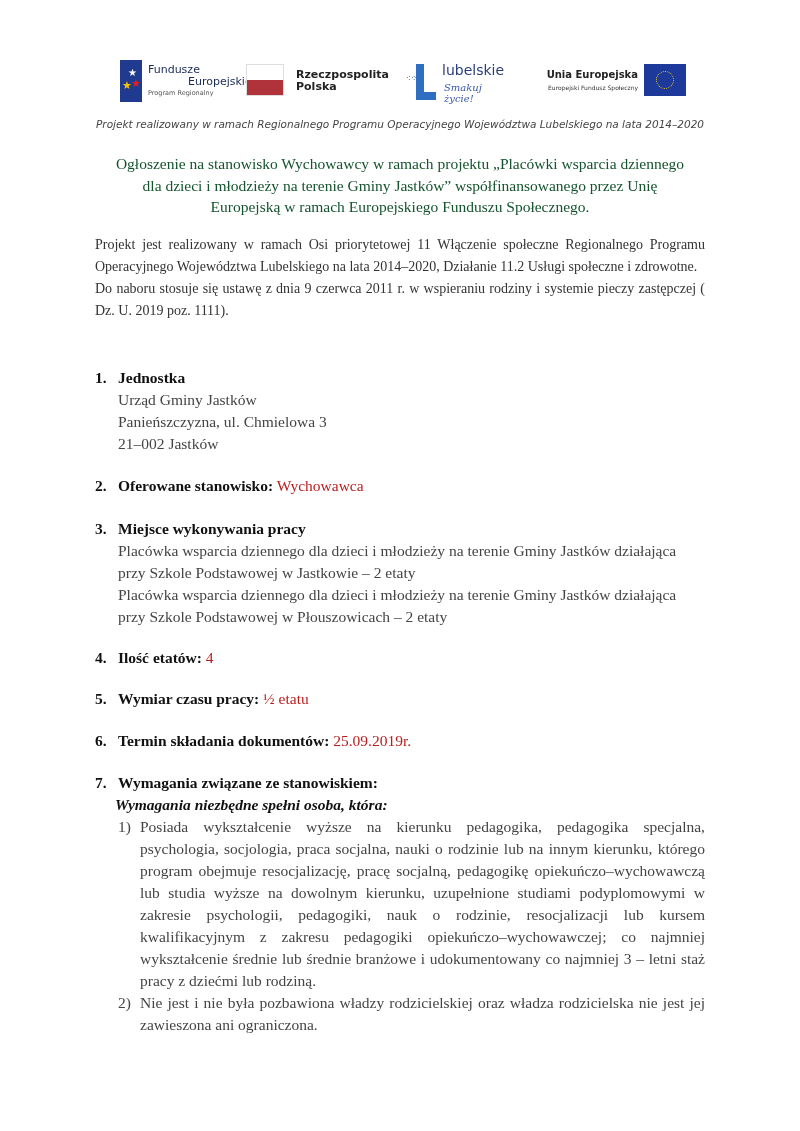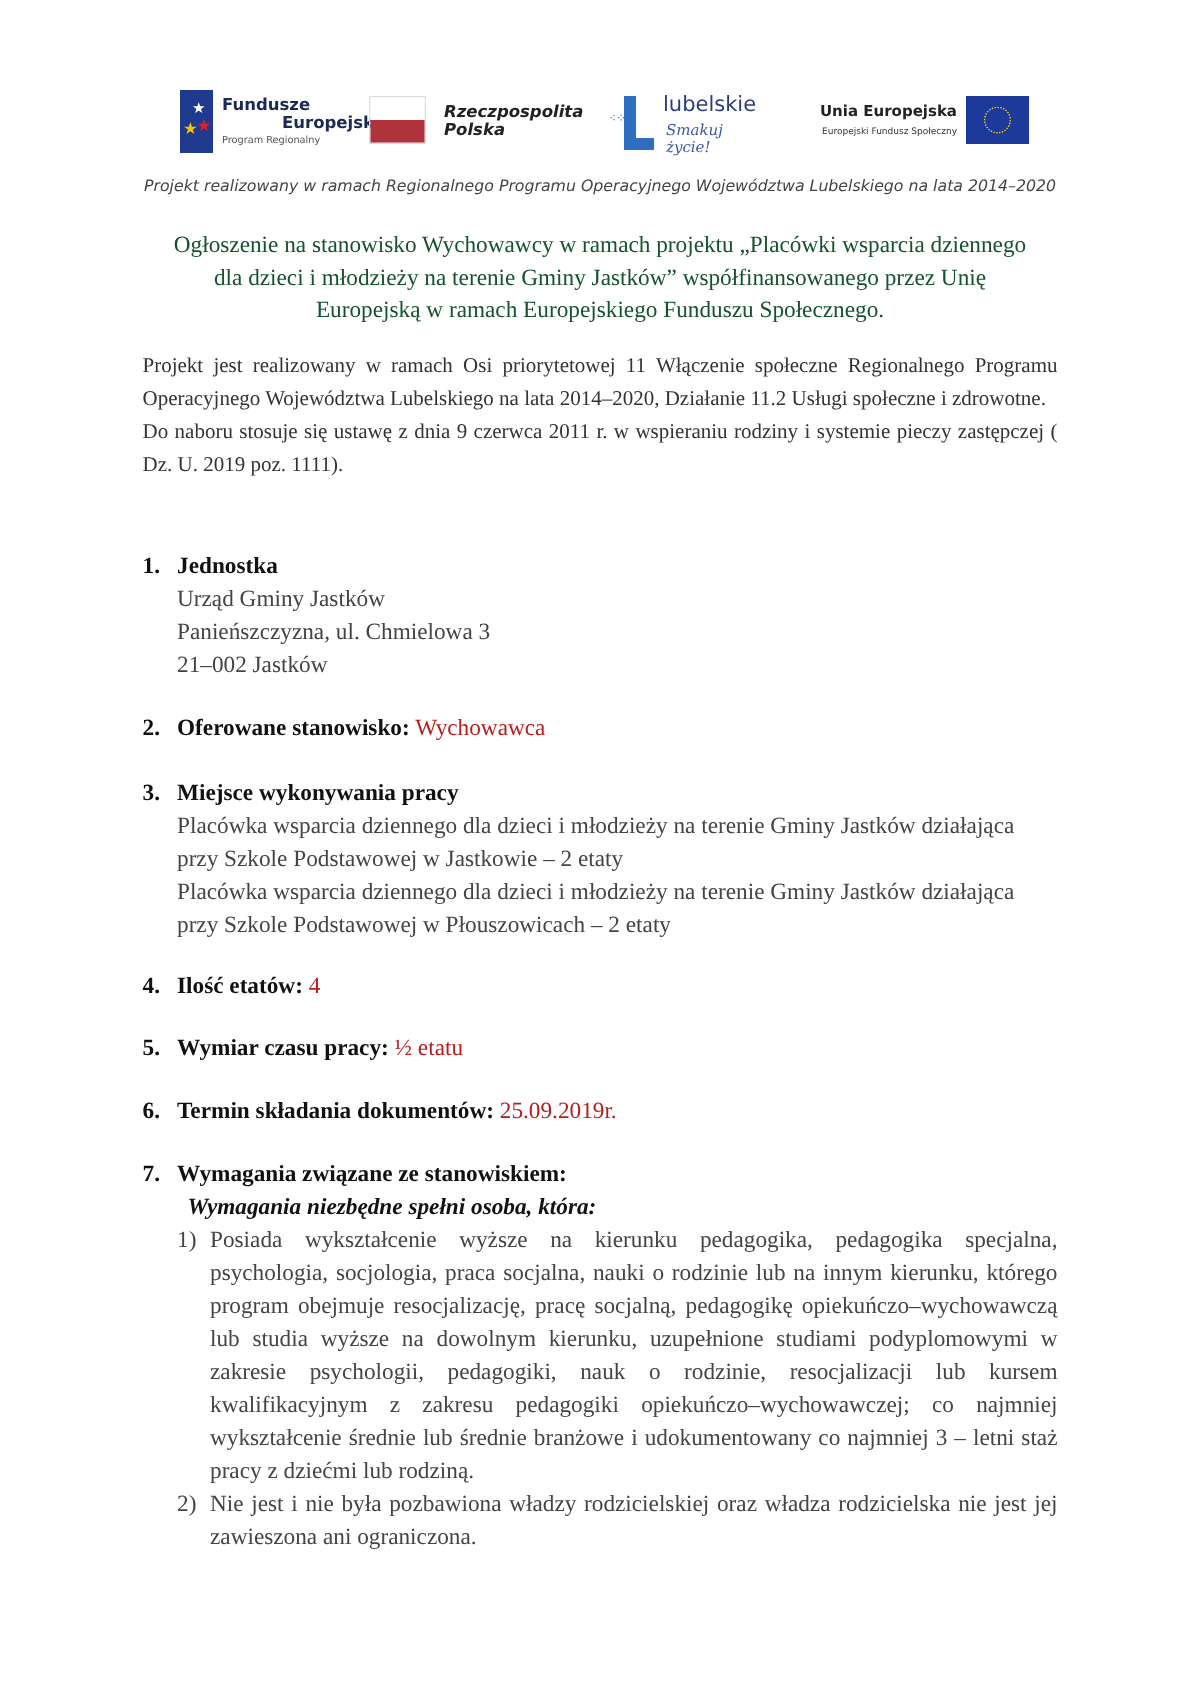--- a/index.html
+++ b/index.html
@@ -5,25 +5,25 @@
   html, body { margin: 0; padding: 0; background: #ffffff; }
   body { width: 800px; height: 1131px; position: relative; overflow: hidden; font-family: "Liberation Serif", serif; color: #222; }
 
   .logos { position: absolute; top: 58px; left: 118px; width: 570px; height: 48px; }
   .logo { position: absolute; top: 0; height: 48px; }
   .fe { left: 0; width: 120px; }
   .fe-mark { position: absolute; left: 2px; top: 2px; width: 22px; height: 42px; background: #1f3a8f; }
   .fe-mark .s1 { position: absolute; left: 8px; top: 8px; color: #fff; font-size: 10px; line-height: 10px; font-family: "DejaVu Sans", sans-serif; }
   .fe-mark .s2 { position: absolute; left: 2px; top: 20px; color: #f5c400; font-size: 11px; line-height: 11px; font-family: "DejaVu Sans", sans-serif; }
   .fe-mark .s3 { position: absolute; left: 11px; top: 18px; color: #e02020; font-size: 11px; line-height: 11px; font-family: "DejaVu Sans", sans-serif; }
-  .fe-t1, .fe-t2 { position: absolute; left: 30px; font-family: "DejaVu Sans", sans-serif; font-size: 11px; color: #1a2a55; font-weight: bold; line-height: 12px; }
+  .fe-t1, .fe-t2 { position: absolute; left: 30px; font-family: "DejaVu Sans", sans-serif; font-size: 11px; color: #1a2a55; font-weight: normal; line-height: 12px; }
   .fe-t1 { top: 6px; } .fe-t2 { top: 18px; margin-left: 40px; }
   .fe-t3 { position: absolute; left: 30px; top: 31px; font-family: "DejaVu Sans", sans-serif; font-size: 6.5px; color: #555; }
 
-  .rp { left: 126px; width: 110px; font-style: italic; }
+  .rp { left: 126px; width: 110px; }
   .flag { position: absolute; left: 2px; top: 6px; width: 38px; height: 32px; border: 1px solid #ddd; box-sizing: border-box; }
   .flag .w { height: 50%; background: #fff; }
   .flag .r { height: 50%; background: #b0323a; }
   .rp-t1, .rp-t2 { position: absolute; left: 52px; font-family: "DejaVu Sans", sans-serif; font-size: 11px; color: #222; font-weight: bold; line-height: 12px; }
   .rp-t1 { top: 11px; } .rp-t2 { top: 23px; }
 
   .lu { left: 280px; width: 110px; }
   .lu-mark { position: absolute; left: 8px; top: 4px; width: 30px; height: 40px; }
   .lu-mark .bar { position: absolute; left: 10px; top: 2px; width: 8px; height: 36px; background: #2e6fc2; }
   .lu-mark .foot { position: absolute; left: 10px; top: 30px; width: 20px; height: 8px; background: #2e6fc2; }
@@ -42,21 +42,21 @@
   .title { position: absolute; top: 153px; left: 100px; width: 600px; text-align: center; font-size: 15.5px; line-height: 21.5px; color: #14532d; }
 
   .intro { position: absolute; top: 234px; left: 95px; width: 610px; font-size: 14px; line-height: 22px; color: #333; text-align: justify; }
   .intro p { margin: 0; }
 
   .sec { position: absolute; left: 95px; width: 610px; font-size: 15.5px; line-height: 22px; color: #333; }
   .sec .num { position: absolute; left: 0; top: 0; font-weight: bold; color: #111; }
   .sec .head { margin-left: 23px; font-weight: bold; color: #111; }
   .sec .head .val { font-weight: normal; color: #b91c1c; }
   .sec .body { margin-left: 23px; color: #444; }
-  .sec .italic-head { margin-left: 30px; font-weight: bold; font-style: italic; color: #111; }
+  .sec .italic-head { margin-left: 20px; font-weight: bold; font-style: italic; color: #111; }
 
   .req { position: relative; margin-left: 23px; padding-left: 22px; text-align: justify; color: #444; }
   .req .rn { position: absolute; left: 0; top: 0; }
 </style>
 </head>
 <body>
 
 <div class="logos">
   <div class="logo fe">
     <div class="fe-mark">

